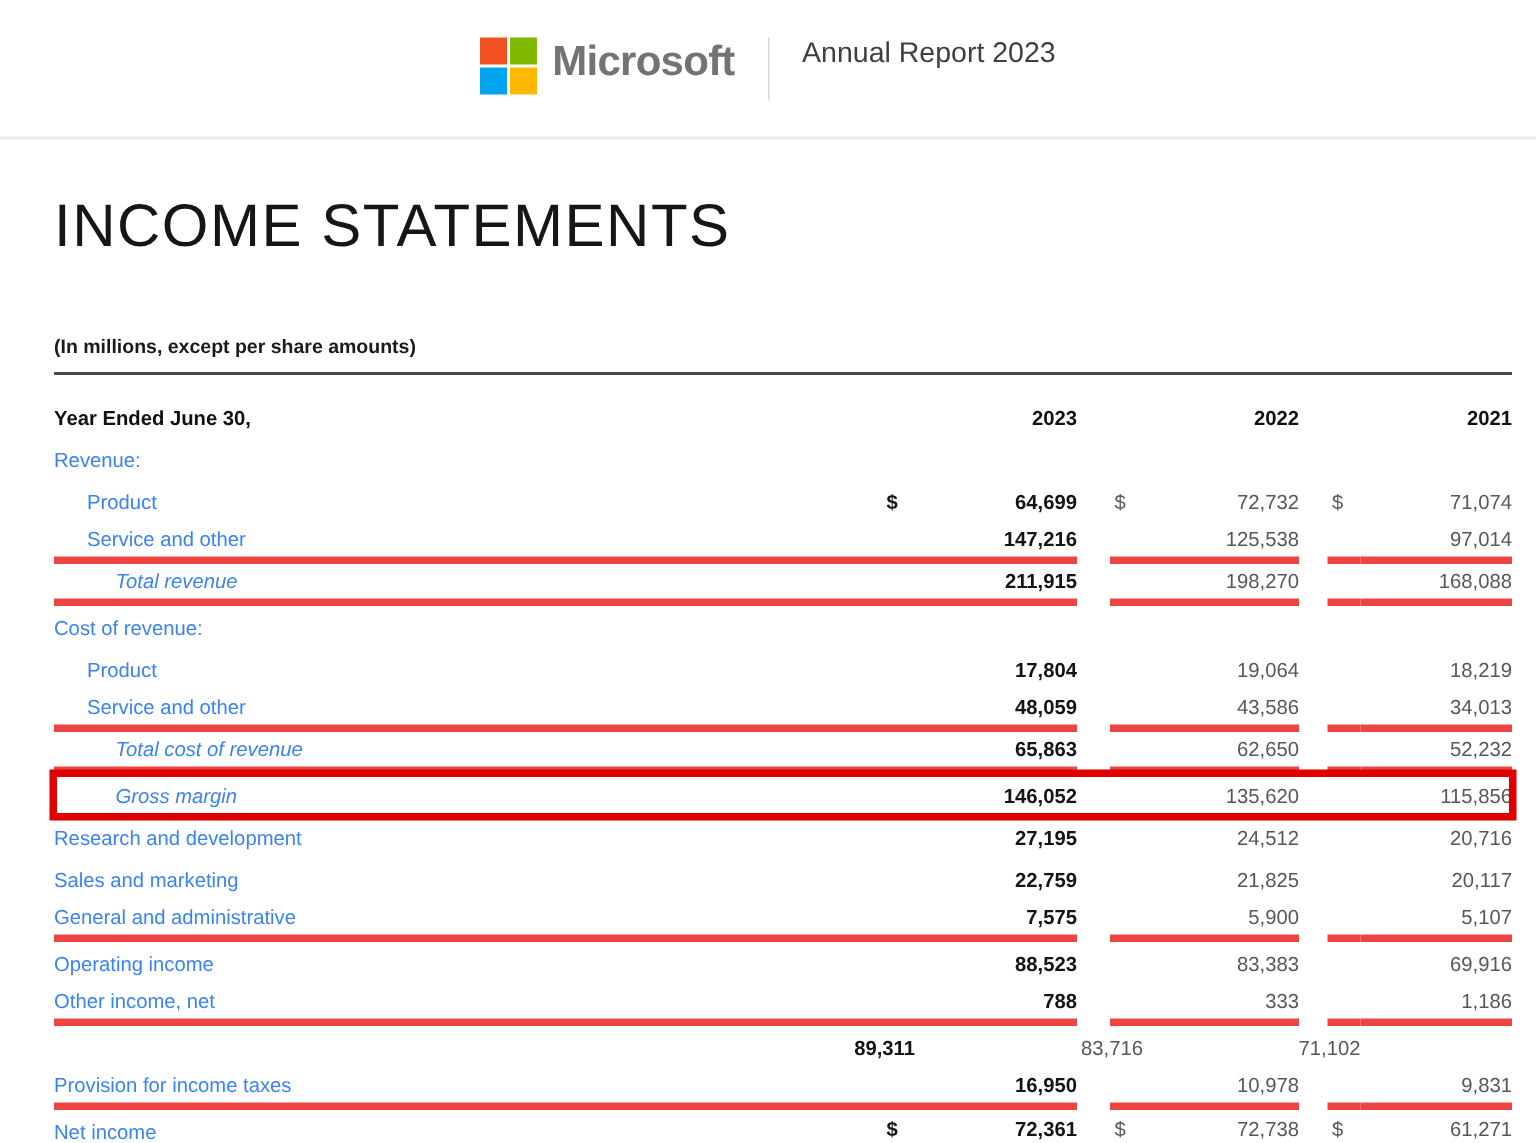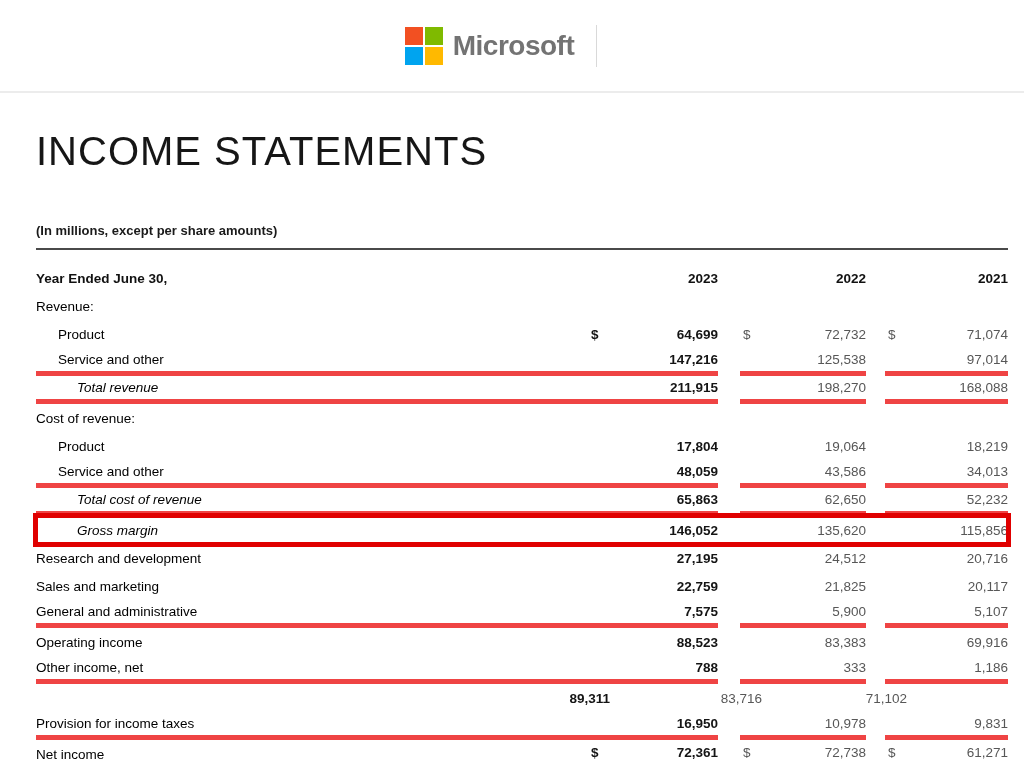--- a/index.html
+++ b/index.html
@@ -1,38 +1,38 @@
 <!DOCTYPE html>
 <html style="--hl: #e00000;"><head>
 <meta charset="utf-8">
 <style>
   * { margin:0; padding:0; box-sizing:border-box; }
   html,body { width:1024px; height:762px; background:#fff; font-family:"Liberation Sans", sans-serif; overflow:hidden; }
 
   
   .site-header { height:93px; display:flex; align-items:center; justify-content:center; border-bottom:2px solid #ececec; }
-  .brand-group { display:flex; align-items:center; }
+  .brand-group { display:flex; }
   .ms-logo { display:grid; grid-template-columns:18px 18px; grid-template-rows:18px 18px; gap:2px; margin-right:10px; }
   .ms-logo span { display:block; }
   .brand-name { font-size:28px; font-weight:bold; color:#737373; letter-spacing:-0.5px; }
   .header-divider { width:1px; height:42px; background:#d9d9d9; margin:0 22px; }
   .report-title { font-size:19px; color:#3f3f3f; }
 
   
   .main { padding:0 16px 0 36px; }
   .page-title { margin-top:34px; font-size:40px; font-weight:300; letter-spacing:1px; color:#161616; line-height:48px; }
   .subtitle { margin-top:48px; font-size:13px; font-weight:bold; color:#1a1a1a; }
   .top-rule { margin-top:10px; border-top:2px solid #4a4a4a; }
 
   
   .table { margin-top:14px; }
   .trow { display:grid; grid-template-columns:minmax(0,1fr) 22px 108px 22px 22px 104px 19px 22px 101px;
           height:28px; font-size:13.5px; }
   .trow > span { display:flex; align-items:center; height:100%; }
-  .lab { color:#000000; }
+  .lab { color:#3b82f6; }
   .indent1 .lab { padding-left:22px; }
   .indent2 .lab { padding-left:41px;font-style:italic; }
   .v { justify-content:flex-end; }
   .d { justify-content:flex-start; padding-left:3px; }
   .c1 { font-weight:bold; color:#141414; }
   .c23 { color:#575757; }
   .thead .lab, .thead .v { font-weight:bold; color:#111; }
   .b-thin > .lab, .b-thin > .d, .b-thin > .v { border-bottom:5px solid #ef4444; }
   .b-thick > .d, .b-thick > .v { border-bottom:3px solid #141414; }
   .highlight { outline:5px solid var(--hl,#e00000); outline-offset:-2px; position:relative; z-index:2; }
@@ -43,20 +43,21 @@
 <header class="site-header">
   <div class="brand-group">
     <span class="ms-logo">
       <span style="background: rgb(242, 80, 34);"></span>
       <span style="background: rgb(127, 186, 0);"></span>
       <span style="background: rgb(0, 164, 239);"></span>
       <span style="background: rgb(255, 185, 0);"></span>
     </span>
     <span class="brand-name">Microsoft</span>
     <span class="header-divider"></span>
+    <span class="report-title">Annual Report 2023</span>
   </div>
 </header>
 
 <main class="main">
   <h1 class="page-title">INCOME STATEMENTS</h1>
   <div class="subtitle">(In millions, except per share amounts)</div>
   <div class="top-rule"></div>
 
   <div class="table">
     <div class="trow thead">

